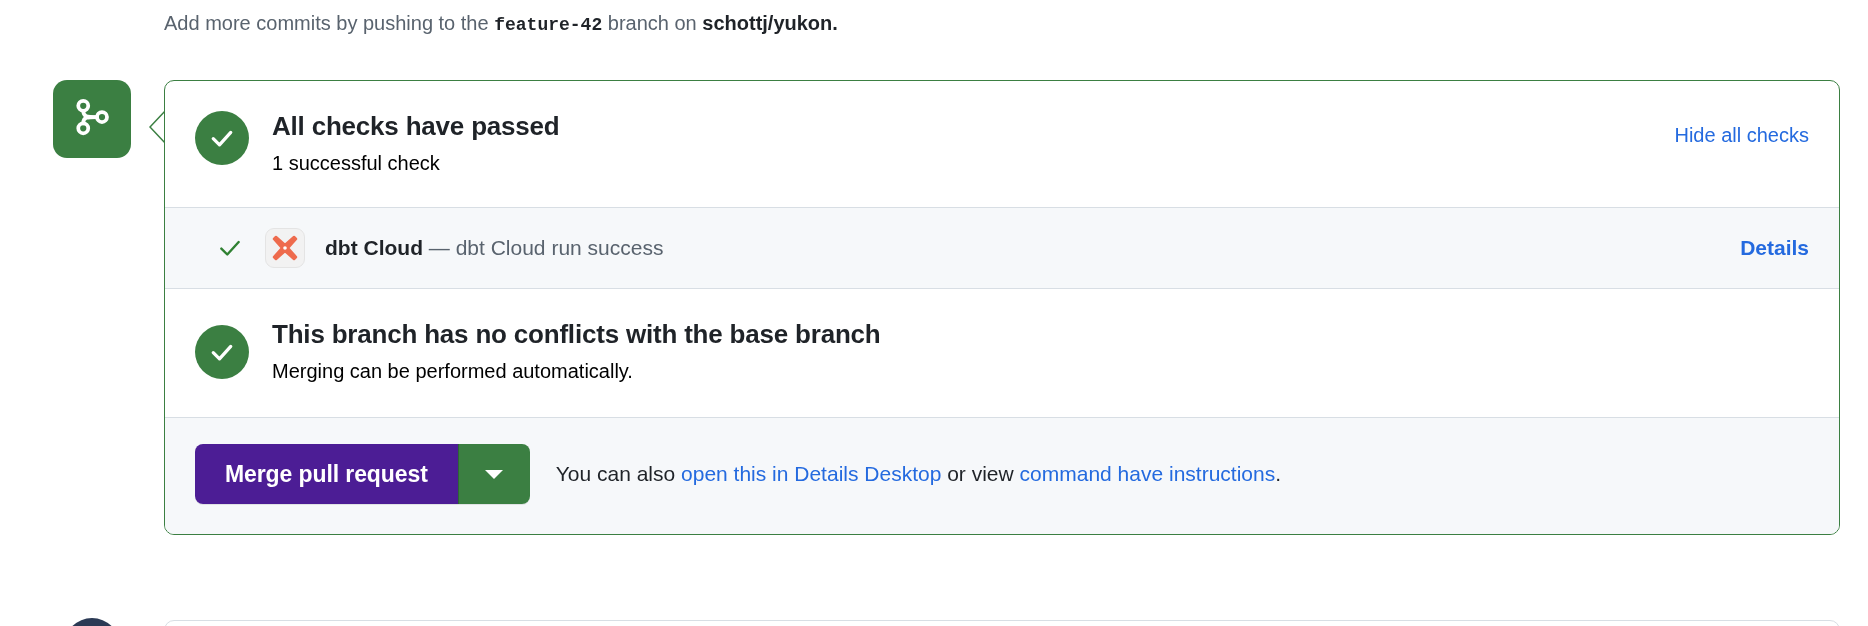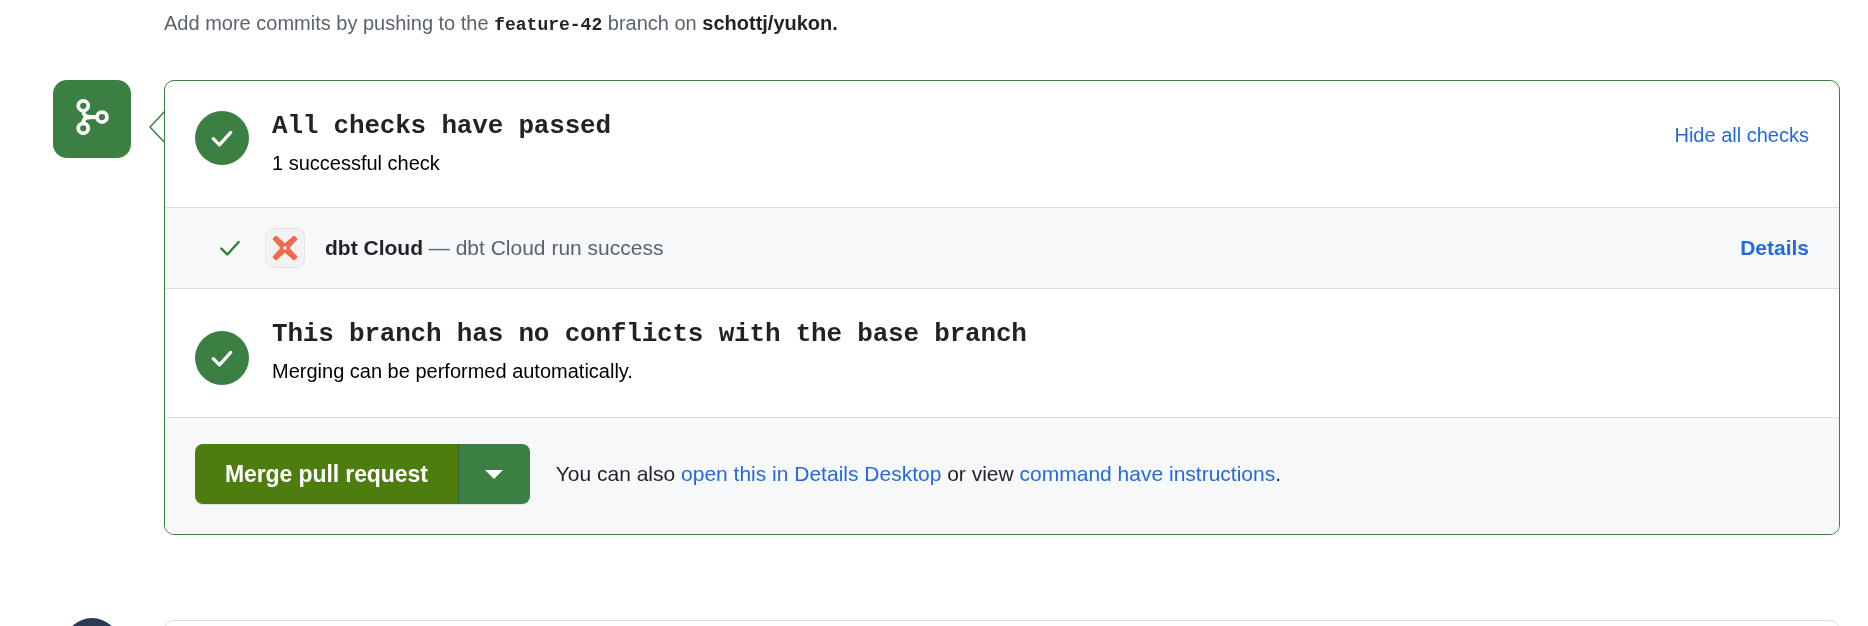--- a/index.html
+++ b/index.html
@@ -97,21 +97,20 @@
     margin-left: 23px;
     flex: 1 1 auto;
     min-width: 0;
   }
   .header-title {
     font-size: 26px;
     line-height: 34px;
     font-weight: bold;
     color: #1f2328;
     letter-spacing: -0.2px;
-    font-family: Liberation Mono, monospace;
   }
   .header-sub {
     font-size: 20px;
     line-height: 28px;
     color: #000000;
     margin-top: 6px;
   }
   .header-action {
     flex: 0 0 auto;
     font-size: 20px;
@@ -170,42 +169,42 @@
     font-size: 21px;
     color: #246adf;
     cursor: pointer;
     white-space: nowrap;
     font-weight: bold;
   }
 
   
   .conflicts {
     display: flex;
-    align-items: flex-end;
+    align-items: center;
     padding: 28px 30px 32px 30px;
     border-bottom: 1px solid #d8dee4;
   }
   .conflicts .header-text { margin-left: 23px; }
 
   
   .merge-footer {
     background: #f6f8fa;
     padding: 26px 30px 30px 30px;
     display: flex;
     align-items: center;
   }
   .merge-btn-group {
     display: flex;
     flex: 0 0 auto;
     border-radius: 8px;
     overflow: hidden;
     box-shadow: 0 1px 0 rgba(31,35,40,0.1);
   }
   .merge-btn {
-    background: #4d7c0f;
+    background: #4c1d95;
     color: #ffffff;
     font-size: 23px;
     font-weight: bold;
     padding: 16px 30px;
     border: none;
     cursor: pointer;
     font-family: "Liberation Sans", sans-serif;
     line-height: 28px;
     letter-spacing: -0.1px;
   }

